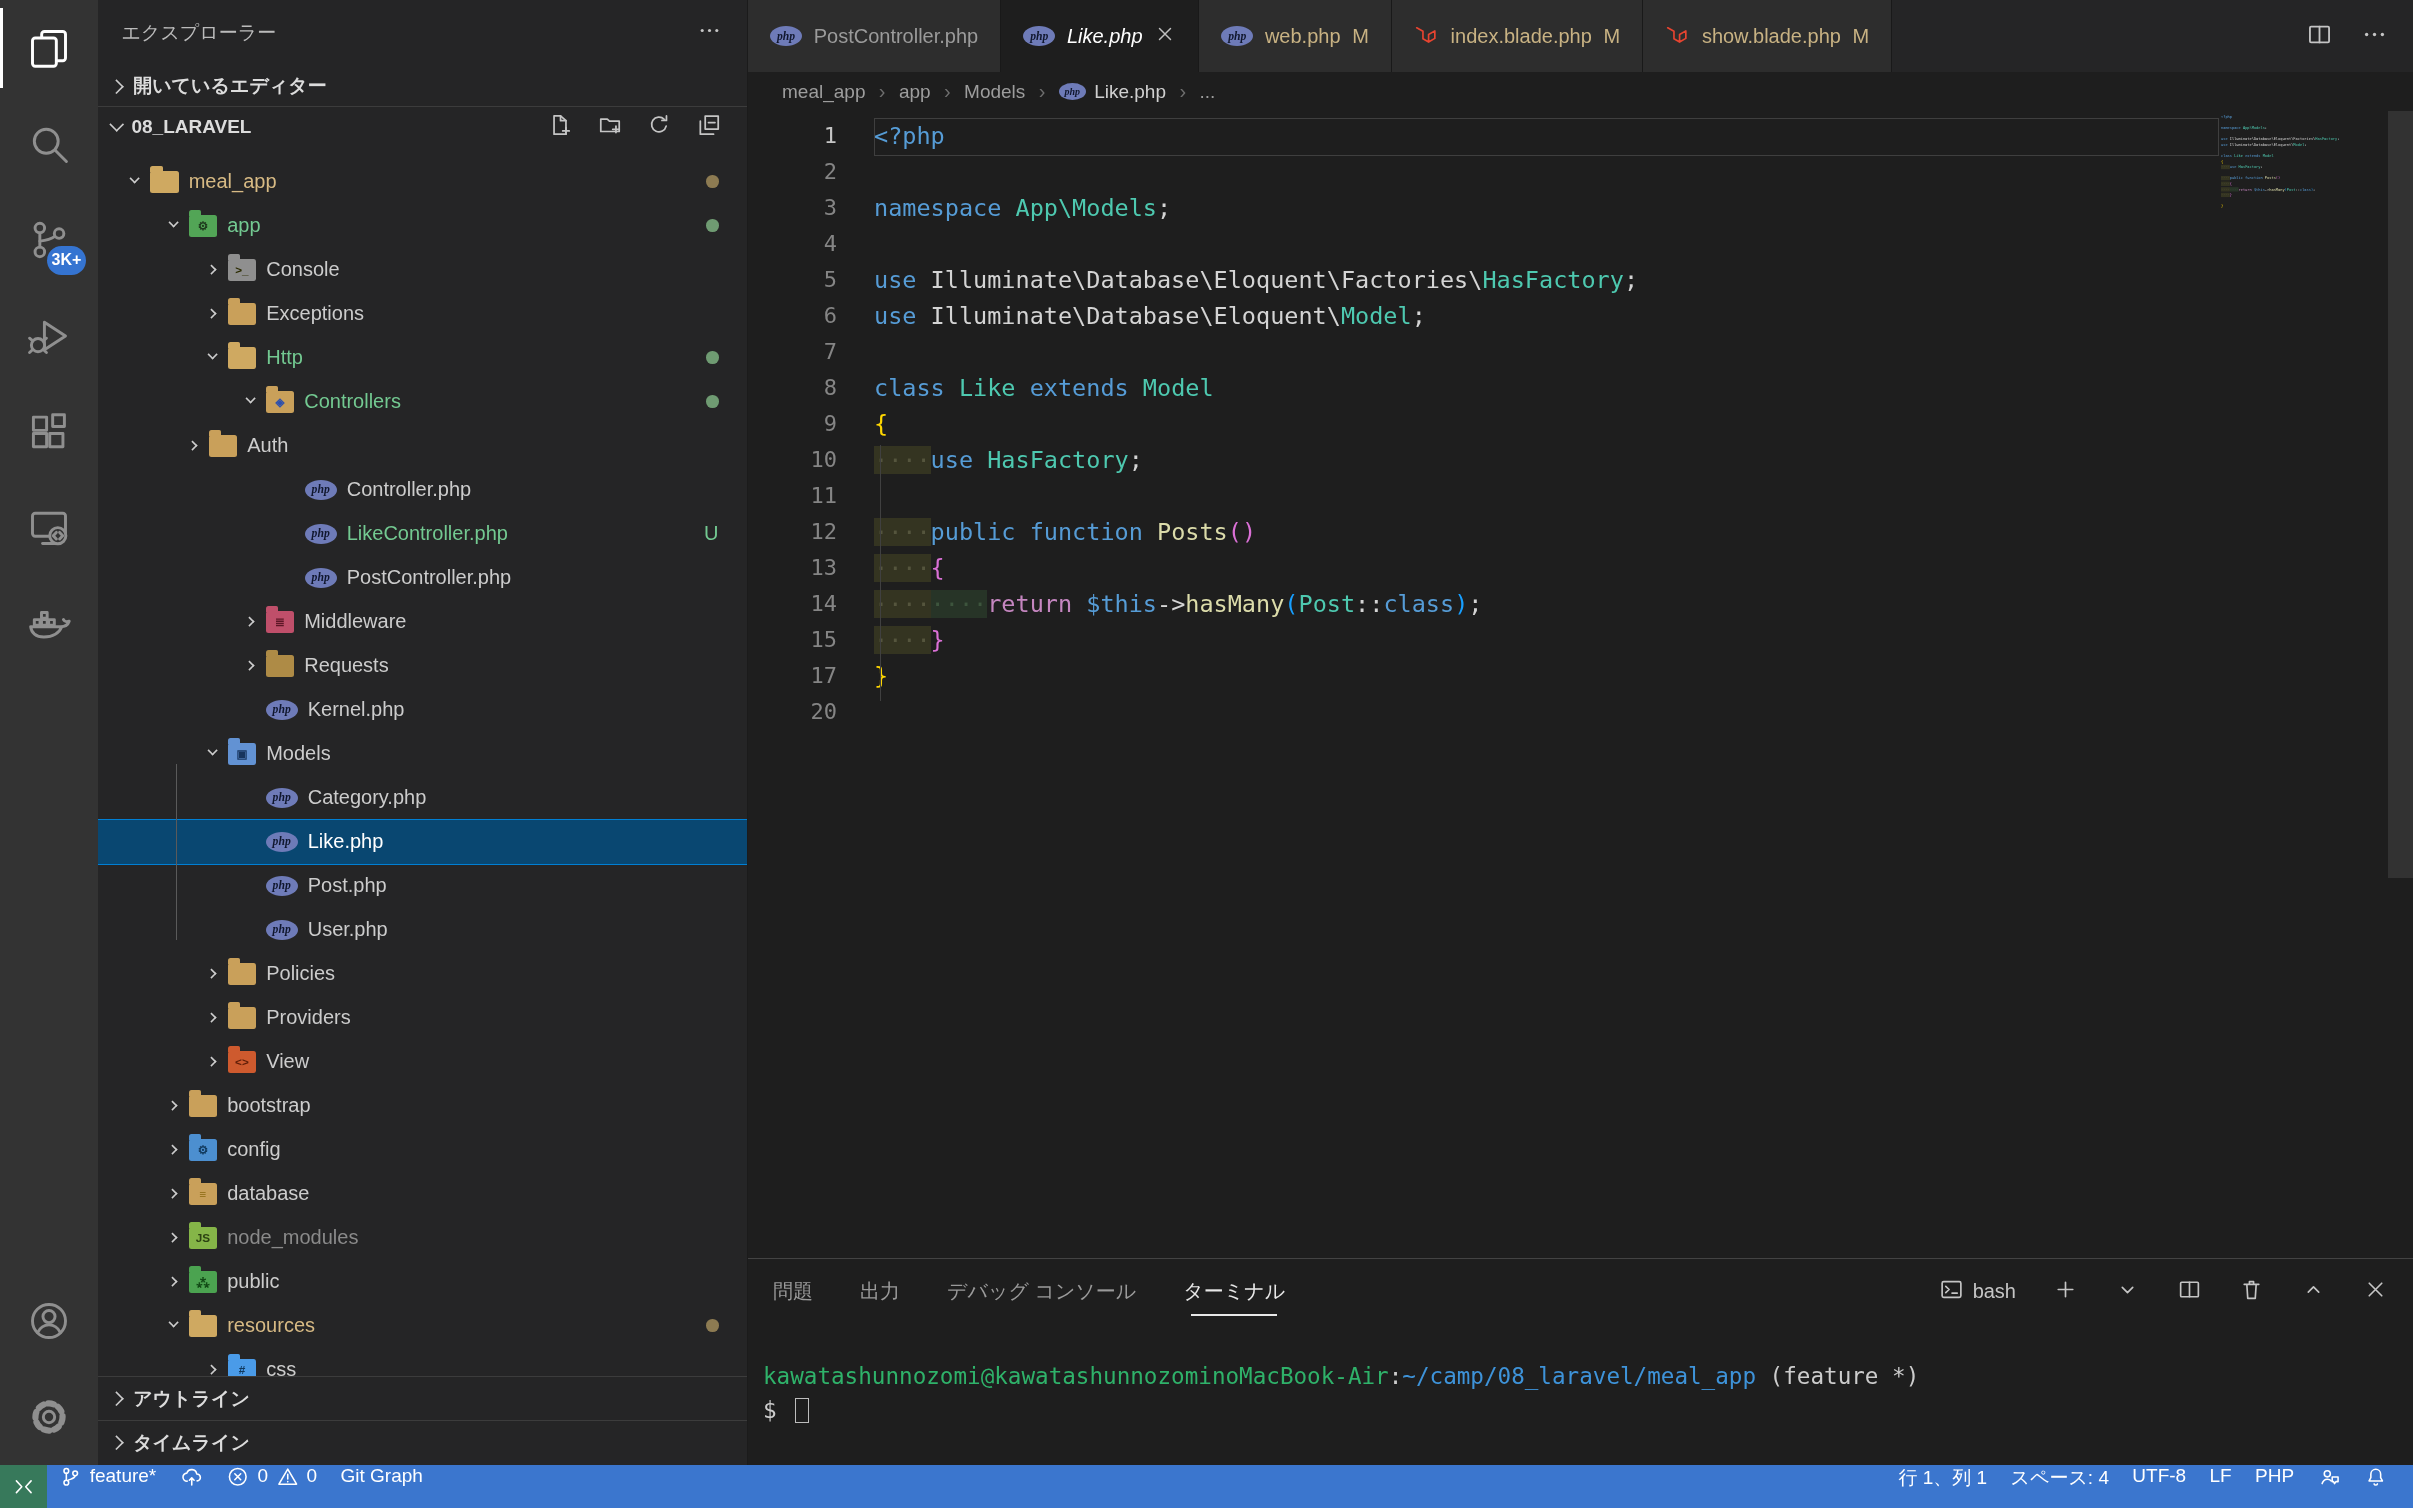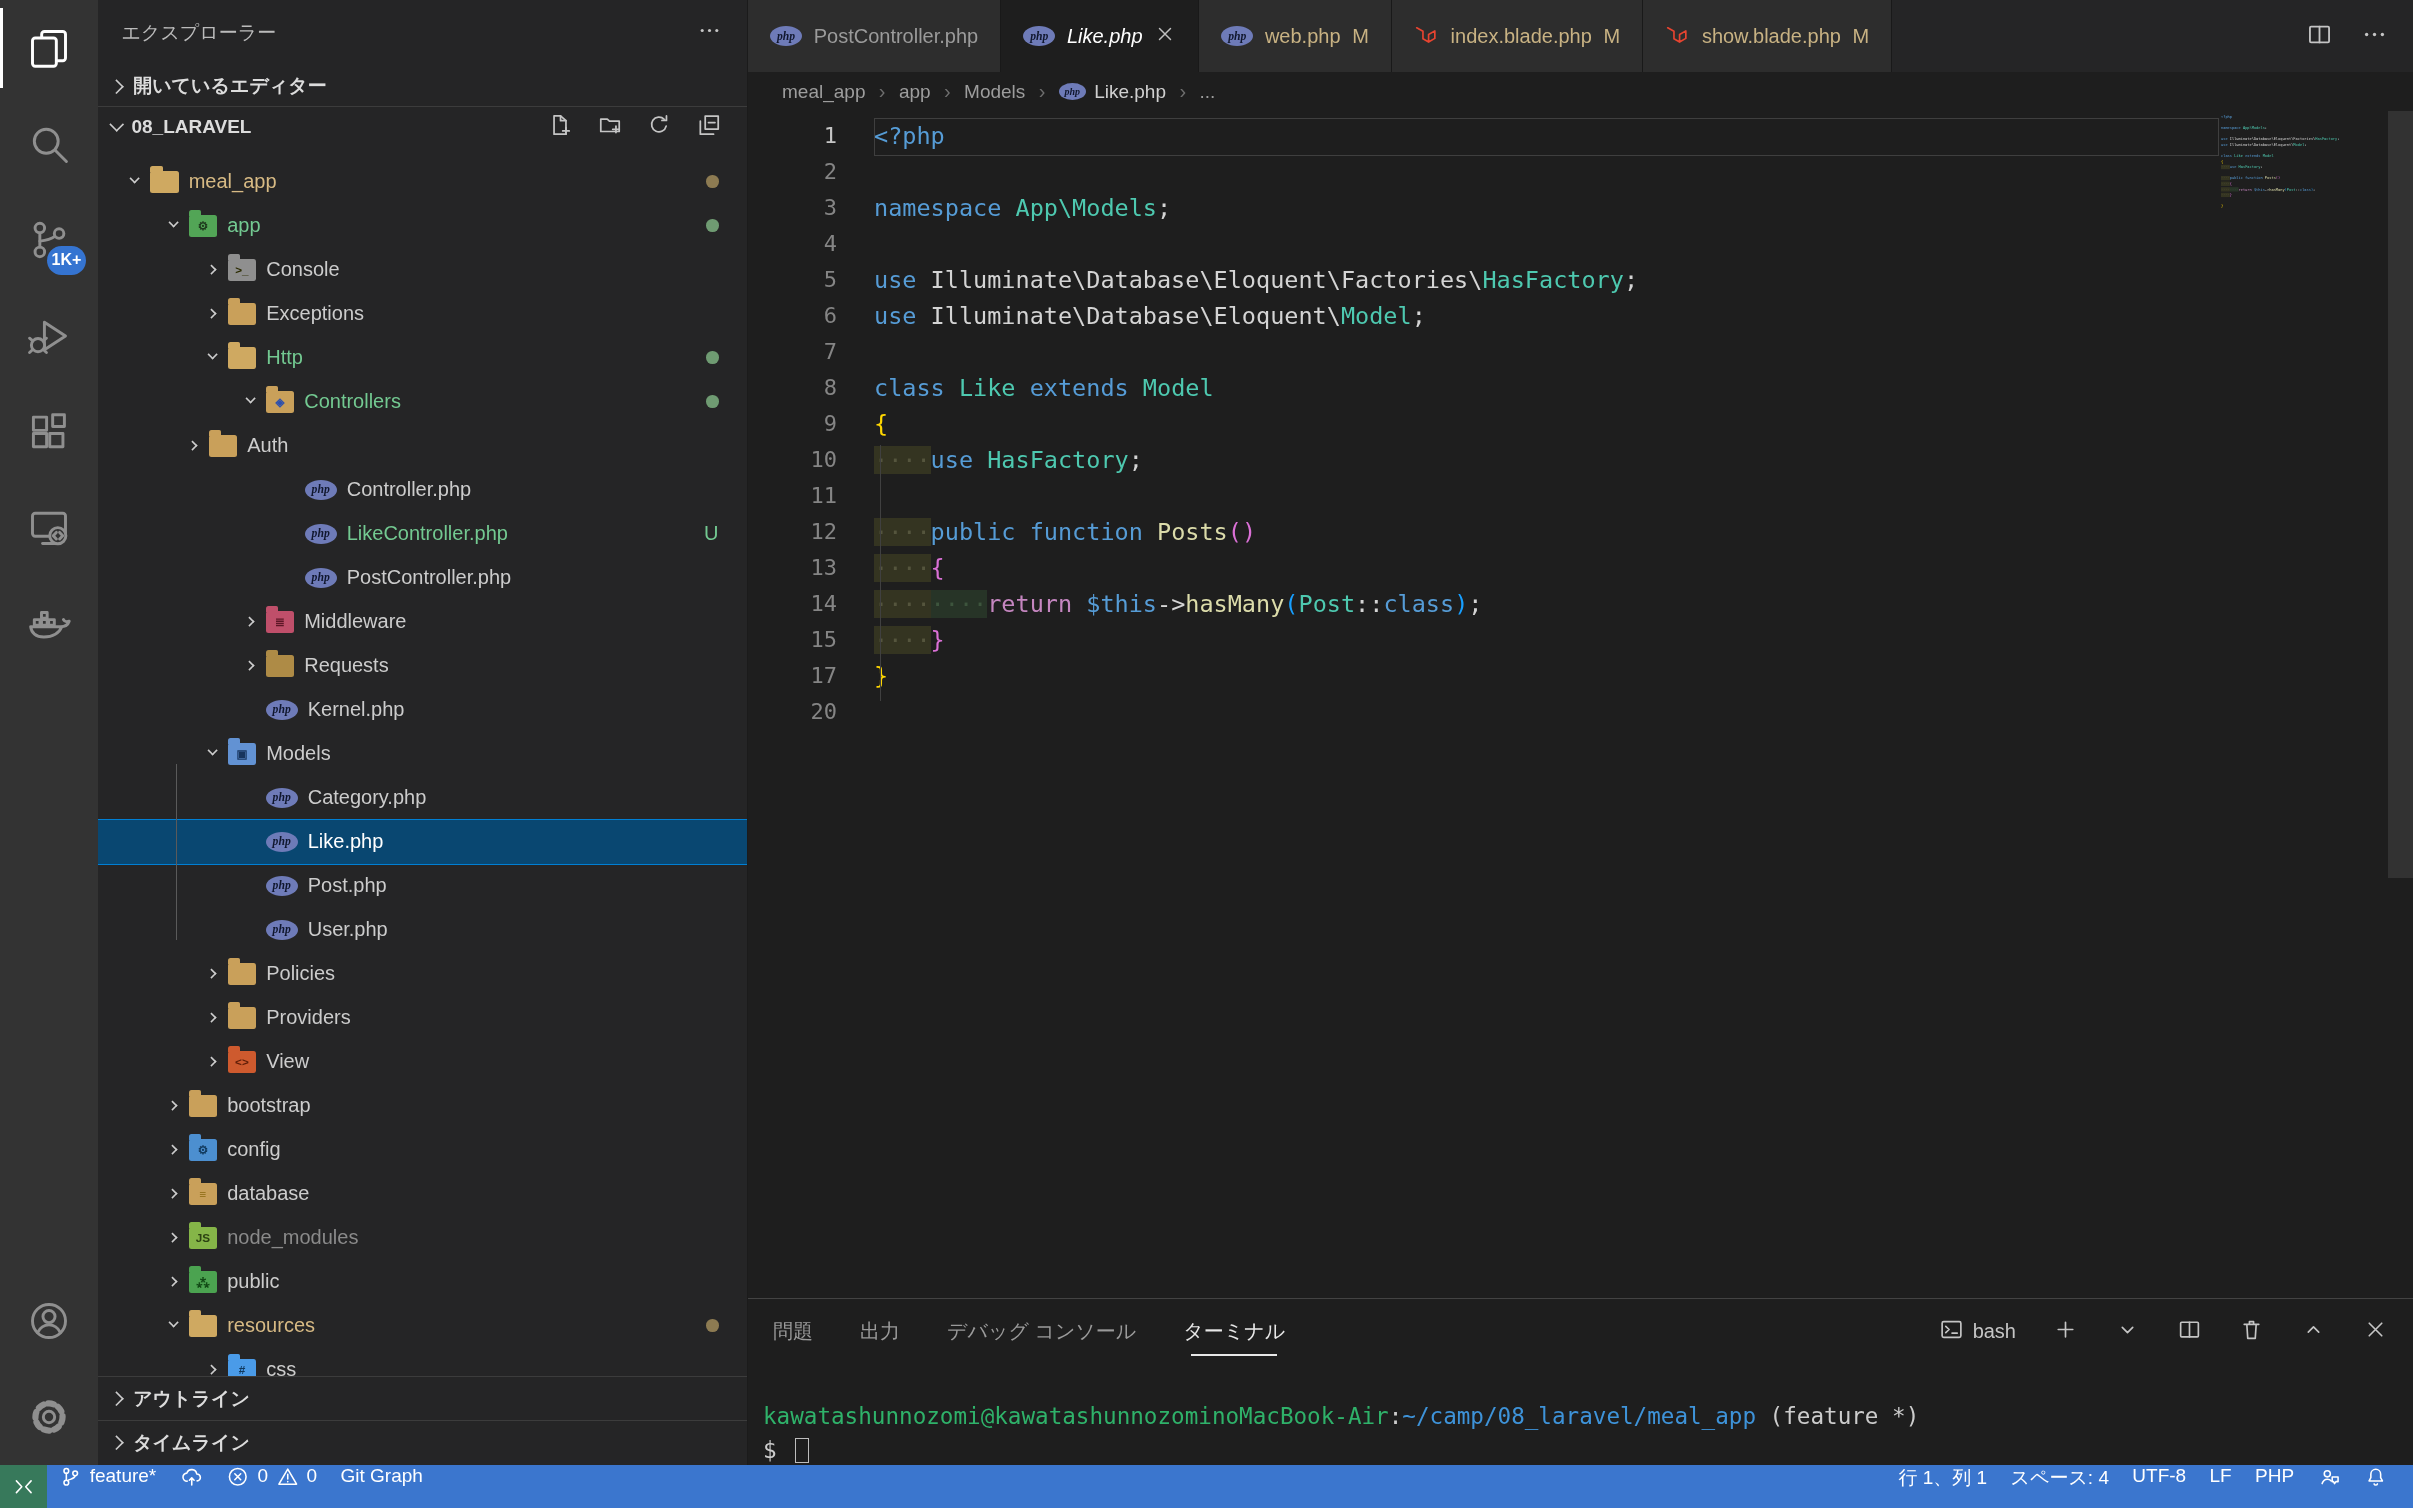--- a/index.html
+++ b/index.html
@@ -83,21 +83,21 @@
   .tk-fg{color:#D4D4D4}.tk-b1{color:#FFD700}.tk-b2{color:#DA70D6}.tk-b3{color:#179FFF}
   .tk-ws1{background:rgba(255,255,64,.10);color:#55553d}
   .tk-ws2{background:rgba(127,255,127,.10);color:#3d553d}
   .code-guide{position:absolute;left:132px;width:0.8px;background:#404040}
   .minimap{position:absolute;top:3.4px;right:28.5px;width:164px;height:251px;overflow:hidden}
   .mini{transform:scale(.155);transform-origin:0 0;width:1676px}
   .mrow{height:36px;font-size:23.5px;line-height:36px;white-space:pre}
   .vscroll{position:absolute;top:0;right:0;width:25px;height:767px;background:rgba(121,121,121,.22)}
 
   
-  .panel{height:167px;border-top:0.8px solid #434343;display:flex;flex-direction:column;flex:none;background:#1e1e1e}
+  .panel{height:207px;border-top:0.8px solid #434343;display:flex;flex-direction:column;flex:none;background:#1e1e1e}
   .panel-head{height:65px;display:flex;align-items:center;padding:0 25px;flex:none}
   .ptab{margin-right:47px;font-size:20px;color:#9a9a9a;height:100%;display:flex;align-items:center;position:relative;cursor:pointer;white-space:nowrap}
   .ptab.active{color:#e7e7e7}
   .ptab.active::after{content:'';position:absolute;left:8%;right:8%;bottom:8.4px;height:2.1px;background:#e7e7e7}
   .panel-actions{margin-left:auto;display:flex;align-items:center;gap:37px;color:#c5c5c5;font-size:20px}
   .panel-actions svg{width:25px;height:25px}
   .bash-chip{display:flex;align-items:center;gap:8.4px}
   .term{padding:35px 0 0 15px;font-family:"DejaVu Sans Mono",monospace;font-size:22.6px;line-height:34px;color:#ccc;white-space:pre}
   .t-green{color:#2FB26A}.t-blue{color:#3E93D9}
   .t-cursor{display:inline-block;width:14.2px;height:25px;border:1.7px solid #bdbdbd;vertical-align:-5px;margin-left:5px}
@@ -128,21 +128,21 @@
         </svg>
       </div>
       <div class="act-item" title="source-control">
         <svg viewBox="0 0 24 24" fill="none" stroke="currentColor" stroke-width="1.6" stroke-linecap="round" stroke-linejoin="round">
           <circle cx="7" cy="5.5" r="2.6"></circle>
           <circle cx="17.5" cy="8.5" r="2.6"></circle>
           <circle cx="7" cy="18.5" r="2.6"></circle>
           <path d="M7 8.2v7.6"></path>
           <path d="M15.2 10c-2.6 1.9-5.6 2.3-8.2 2.6"></path>
         </svg>
-        <span class="act-badge">1K+</span>
+        <span class="act-badge">3K+</span>
       </div>
       <div class="act-item" title="run-debug">
         <svg viewBox="0 0 24 24" fill="none" stroke="currentColor" stroke-width="1.6" stroke-linecap="round" stroke-linejoin="round">
           <path d="M9.5 4.5L21 12 9.5 19.5z"></path>
           <circle cx="6" cy="17" r="3.6" fill="#333333"></circle>
           <path d="M3 14.5l-1.6-1.3M3 19.5L1.4 21M9 14.5l1.6-1.3M9 19.5l1.6 1.5"></path>
         </svg>
       </div>
       <div class="act-item" title="extensions">
         <svg viewBox="0 0 24 24" fill="none" stroke="currentColor" stroke-width="1.6" stroke-linecap="round" stroke-linejoin="round">

